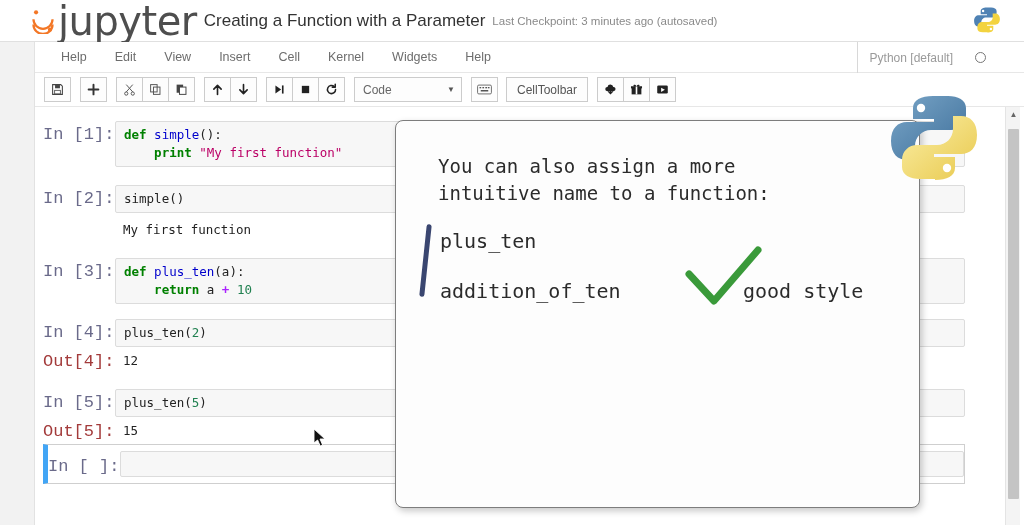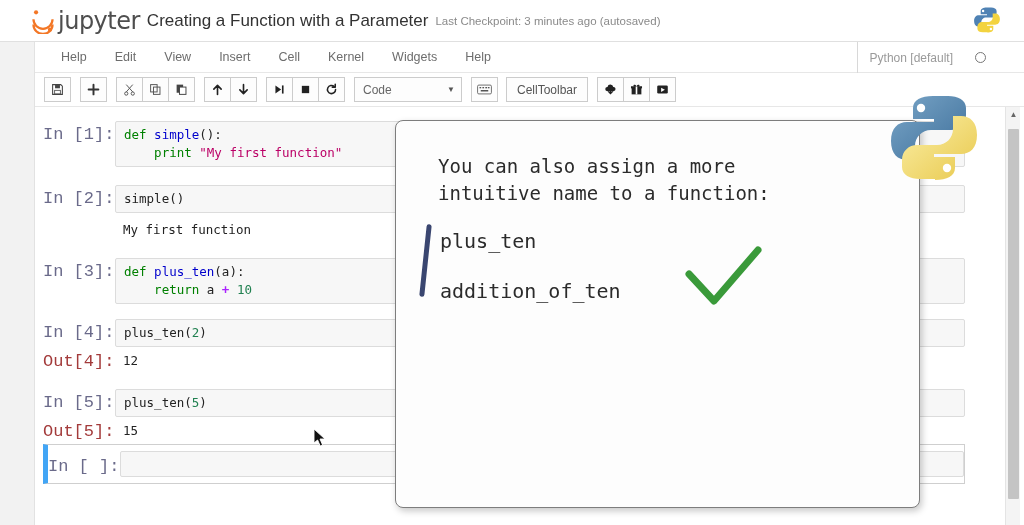--- a/index.html
+++ b/index.html
@@ -35,21 +35,21 @@
     align-items: center;
     margin-left: 30px;
   }
   .jupyter-mark {
     position: relative;
     width: 26px; height: 26px;
     margin-right: 2px;
   }
   .jupyter-word {
     font-family: "DejaVu Sans", sans-serif;
-    font-size: 24px;
+    font-size: 40px;
     color: #4e4e4e;
     letter-spacing: -0.5px;
     line-height: 1;
     font-weight: 400;
   }
   .nb-title {
     font-size: 17px;
     color: #333333;
     margin-left: 7px;
     white-space: nowrap;
@@ -226,21 +226,21 @@
     display: flex;
     align-items: center;
     padding: 6px 0;
   }
   .selected-cell .cell-input {
     background: #f7f7f7;
     min-height: 26px;
   }
 
   
-  .k  { color: #008000; font-weight: normal; }  
+  .k  { color: #008000; font-weight: bold; }  
   .fn { color: #0000cc; }                      
   .s  { color: #bb0066; }                      
   .n  { color: #208050; }                      
   .op { color: #aa22ff; font-weight: bold; }   
 
   
   .scrollbar {
     position: absolute;
     right: 4px; top: 107px;
     width: 15px; height: 418px;
@@ -546,20 +546,21 @@
     <div class="ov-heading">You can also assign a more
 intuitive name to a function:</div>
     <div class="ov-stroke"></div>
     <div class="ov-name1">plus_ten</div>
     <div class="ov-name2">addition_of_ten</div>
     <div class="ov-check">
       <svg viewBox="0 0 80 62" width="80" height="62">
         <path d="M5 28 L30 55 L74 4" fill="none" stroke="#3a9a3a" stroke-width="7" stroke-linecap="round" stroke-linejoin="round"></path>
       </svg>
     </div>
+    <div class="ov-goodstyle">good style</div>
   </div>
 
   <div class="big-py-logo">
     <svg viewBox="0 0 100 100" width="100" height="100">
       <defs>
         <linearGradient id="pb" x1="0" y1="0" x2="1" y2="1">
           <stop offset="0%" stop-color="#7aa6c8"></stop>
             <stop offset="100%" stop-color="#3d6e99"></stop>
         </linearGradient>
         <linearGradient id="py" x1="0" y1="0" x2="1" y2="1">

